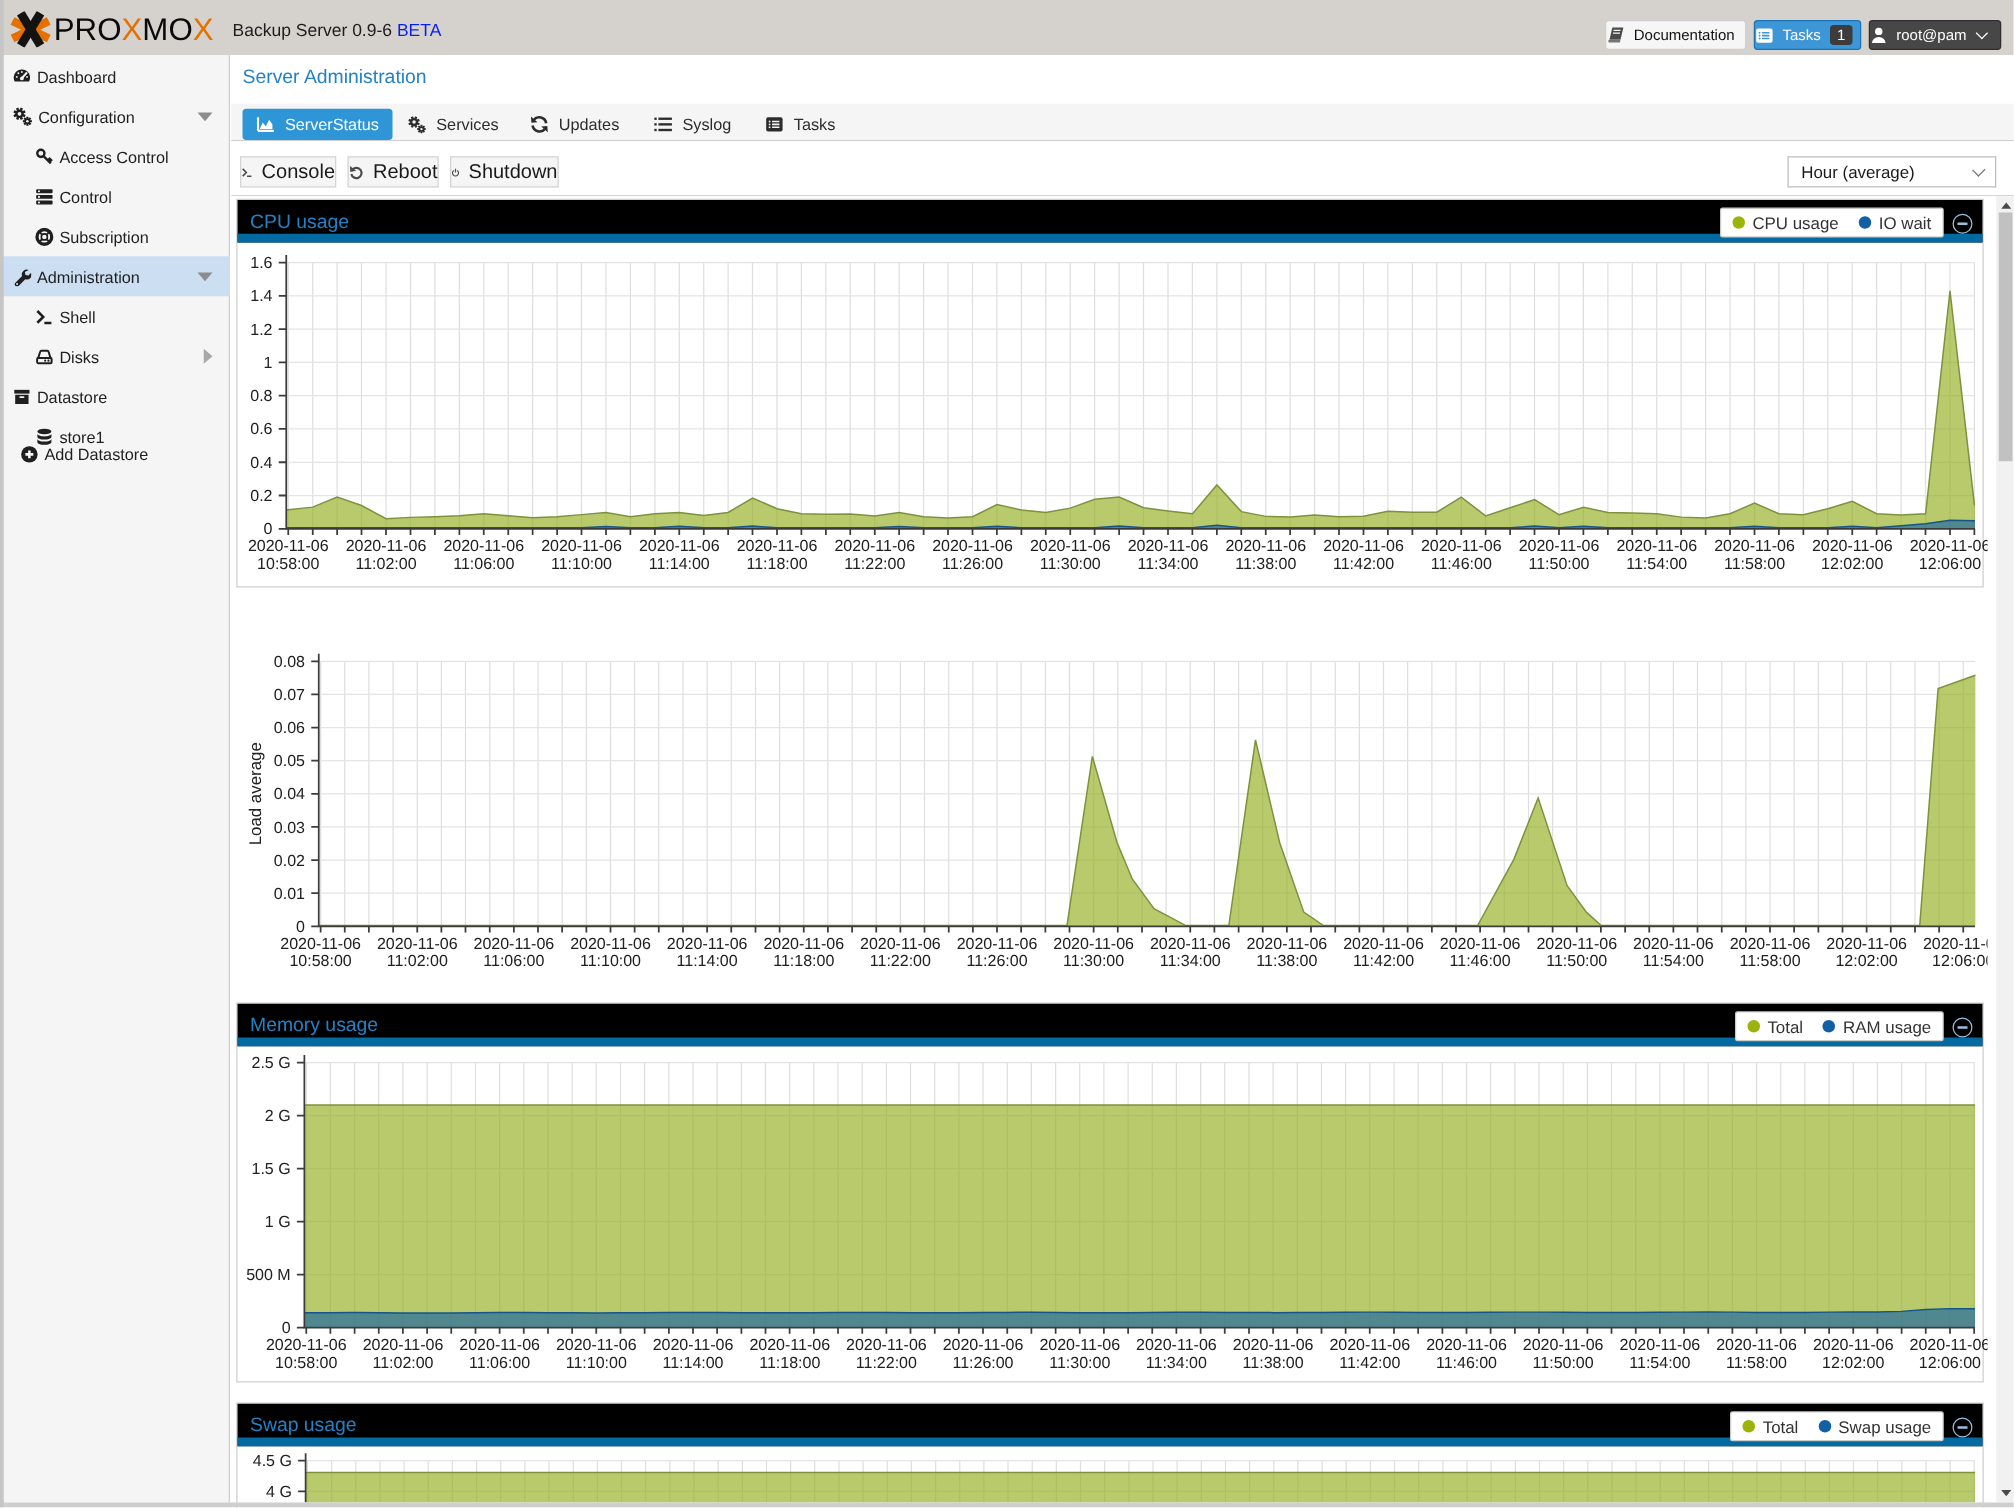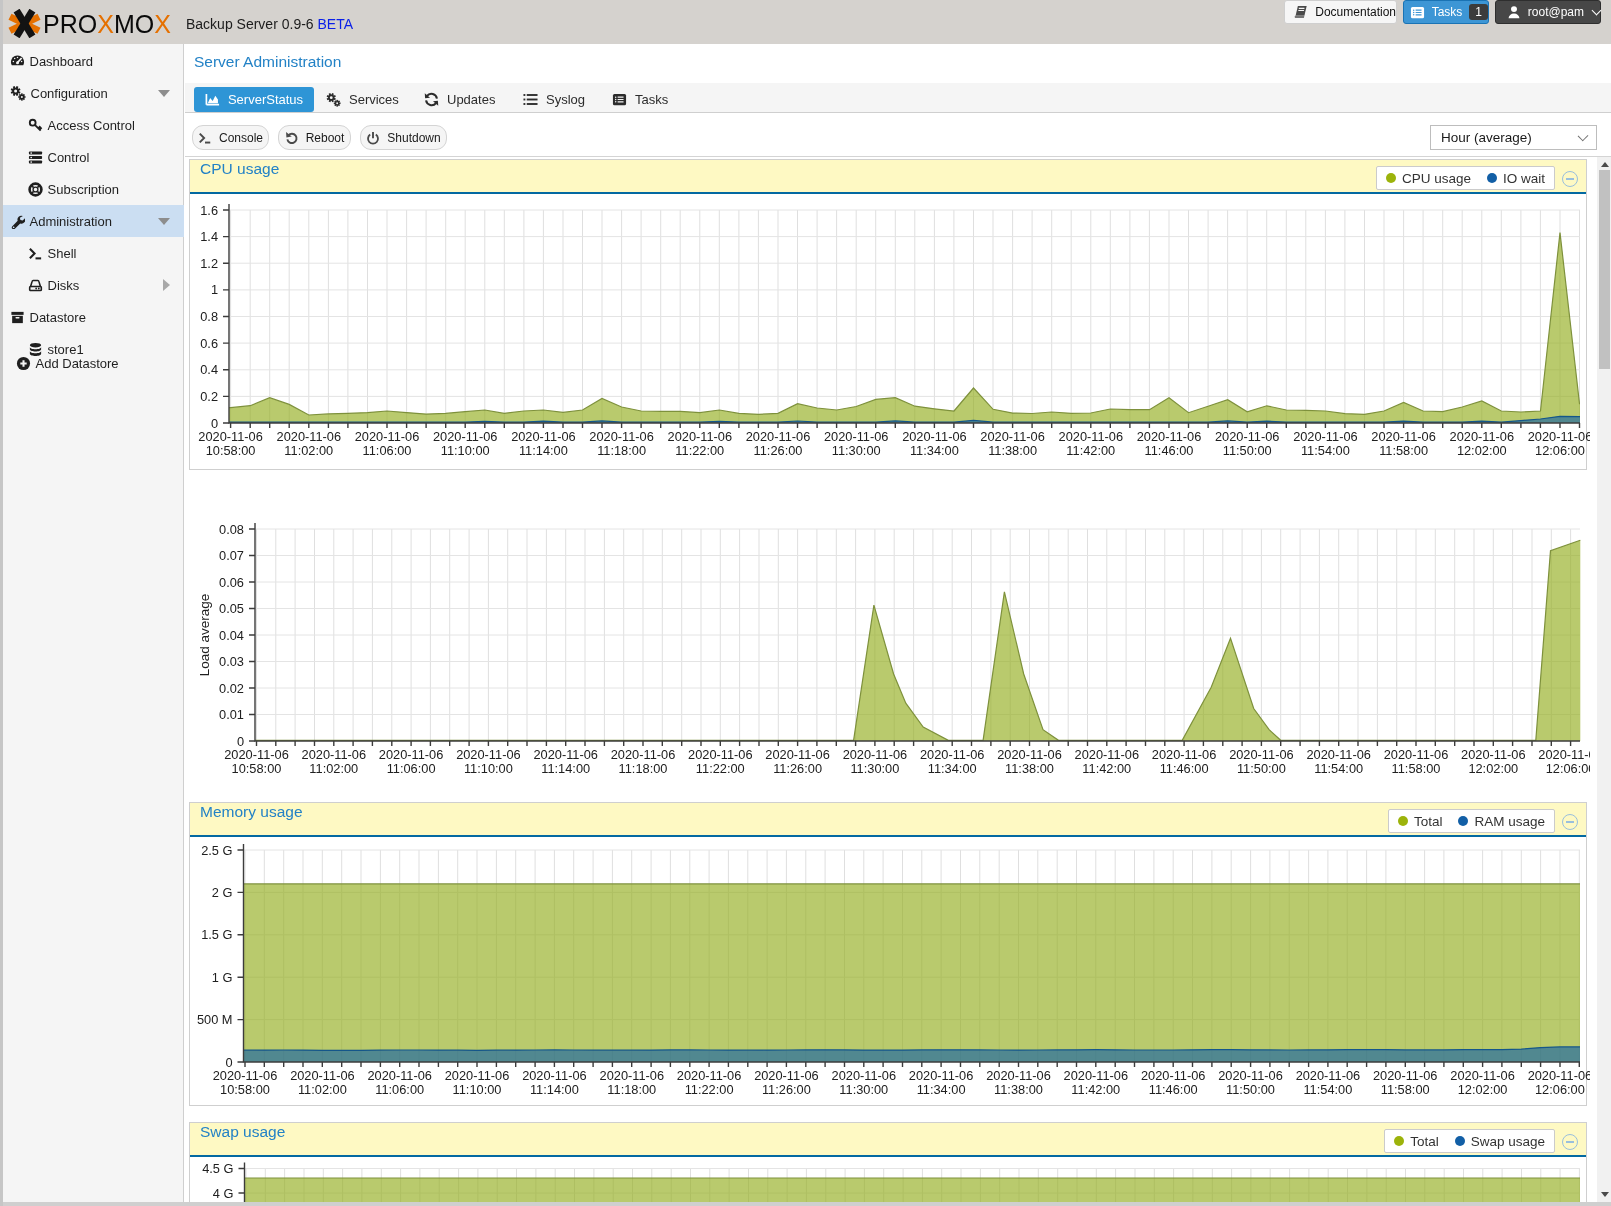--- a/index.html
+++ b/index.html
@@ -10,41 +10,41 @@
 .nav .tx{margin-left:4.5px}
 .nav .arr{position:absolute;right:14px;top:50%;margin-top:-3px;width:0;height:0}
 .arr.down{border-left:6px solid transparent;border-right:6px solid transparent;border-top:7px solid #8d8d8d}
 .arr.right{border-top:6px solid transparent;border-bottom:6px solid transparent;border-left:7px solid #a8a8a8;margin-top:-6px!important}
 #main-title{position:absolute;left:194px;top:53px;font-size:15.5px;color:#2382c6}
 #tabbar{position:absolute;left:185px;top:83px;width:1426px;height:30px;border-bottom:1px solid #cfcfcf;background:#f5f5f5}
 .tab{position:absolute;top:4px;height:25px;display:flex;align-items:center;font-size:13px;color:#2c2c2c}
 .tab.active{background:#2e95d6;border-radius:3px;color:#fff}
 .tab svg{margin-right:8px}
 #toolbar{position:absolute;left:185px;top:113px;width:1426px;height:44px;background:#fff;border-bottom:1px solid #d4d4d4}
-.tbtn{position:absolute;top:12px;height:25px;border:1px solid #d4d4d4;border-radius:11px;background:#f5f5f5;display:flex;align-items:center;justify-content:center;font-size:12px;color:#1a1a1a}
+.tbtn{position:absolute;top:12px;height:25px;border:1px solid #d4d4d4;border-radius:0;background:#f5f5f5;display:flex;align-items:center;justify-content:center;font-size:16px;color:#1a1a1a}
 .tbtn svg{margin-right:7px}
 #combo{position:absolute;left:1245px;top:12px;width:167px;height:25px;border:1px solid #bdbdbd;background:#fff;font-size:13.5px;color:#1a1a1a;display:flex;align-items:center;padding-left:10px}
 #combo .chev{position:absolute;right:9px;top:8px;width:8px;height:8px;border-left:1.6px solid #707070;border-bottom:1.6px solid #707070;transform:rotate(-45deg) scale(1,0.9);margin-top:-2px}
 #scrollwrap{position:absolute;left:185px;top:157px;width:1412px;height:1045px;background:#fff}
 .panel{position:absolute;left:4px;width:1398px;border:1px solid #cfcfcf;background:#fff}
-.phead{height:34px;background:#fef9c3;border-bottom:2px solid #0369a1;display:flex;align-items:flex-start;position:relative}
+.phead{height:34px;background:#000000;border-bottom:7px solid #0369a1;display:flex;align-items:flex-end;position:relative}
 .ptitle{margin-left:10px;font-size:15.5px;color:#2382c6}
 .legend{position:absolute;right:31px;top:6px;height:24px;border:1px solid #cbcbcb;border-radius:2px;background:#fff;display:flex;align-items:center;padding:0 9px;font-size:13.5px;color:#333}
 .ldot{width:10px;height:10px;border-radius:50%;margin-right:6px}
 .litem{display:flex;align-items:center}
 .litem+.litem{margin-left:16px}
 .ptool{position:absolute;right:8px;top:11px;width:16px;height:16px;border-radius:50%;border:1.4px solid #99bfdd;color:#99bfdd}
 .ptool::after{content:"";display:block;margin:6px auto 0;width:8px;height:1.6px;background:#99bfdd}
 .chart{position:absolute}
 .al{font-size:12.8px;fill:#202020;font-family:"Liberation Sans",sans-serif}
 #vscroll{position:absolute;left:1597px;top:157px;width:14px;height:1045px;background:#f1f1f1}
 #vthumb{position:absolute;left:1.5px;top:13px;width:11px;height:199px;background:#c1c1c1}
 .sarr{position:absolute;left:3.5px;width:0;height:0;border-left:4px solid transparent;border-right:4px solid transparent}
 #bottomstrip{position:absolute;left:0;top:1202px;width:1611px;height:4px;background:#cfcfcf}
-.topbtn{position:absolute;top:0;height:24px;border-radius:3px;display:flex;align-items:center;justify-content:flex-end;font-size:12px}
+.topbtn{position:absolute;top:16px;height:24px;border-radius:3px;display:flex;align-items:center;justify-content:flex-start;font-size:12px}
 </style></head>
 <body>
 <div id="topbar">
   <svg width="34" height="29" viewBox="0 0 34 29" style="position:absolute;left:8px;top:9px">
     <path d="M2 7.8 L31 21.8" stroke="#e57000" stroke-width="6.8" fill="none"></path>
     <path d="M2 21.8 L31 7.8" stroke="#e57000" stroke-width="6.8" fill="none"></path>
     <path d="M8.6 1.6 L24.4 27.4" stroke="#131313" stroke-width="7.0" fill="none"></path>
     <path d="M8.6 27.4 L24.4 1.6" stroke="#131313" stroke-width="7.0" fill="none"></path>
   </svg>
   <div style="position:absolute;left:43px;top:10px;font-size:25px;font-weight:normal;color:#0a0a0a;letter-spacing:0px">PRO<span style="color:#e57000">X</span>MO<span style="color:#e57000">X</span></div>

